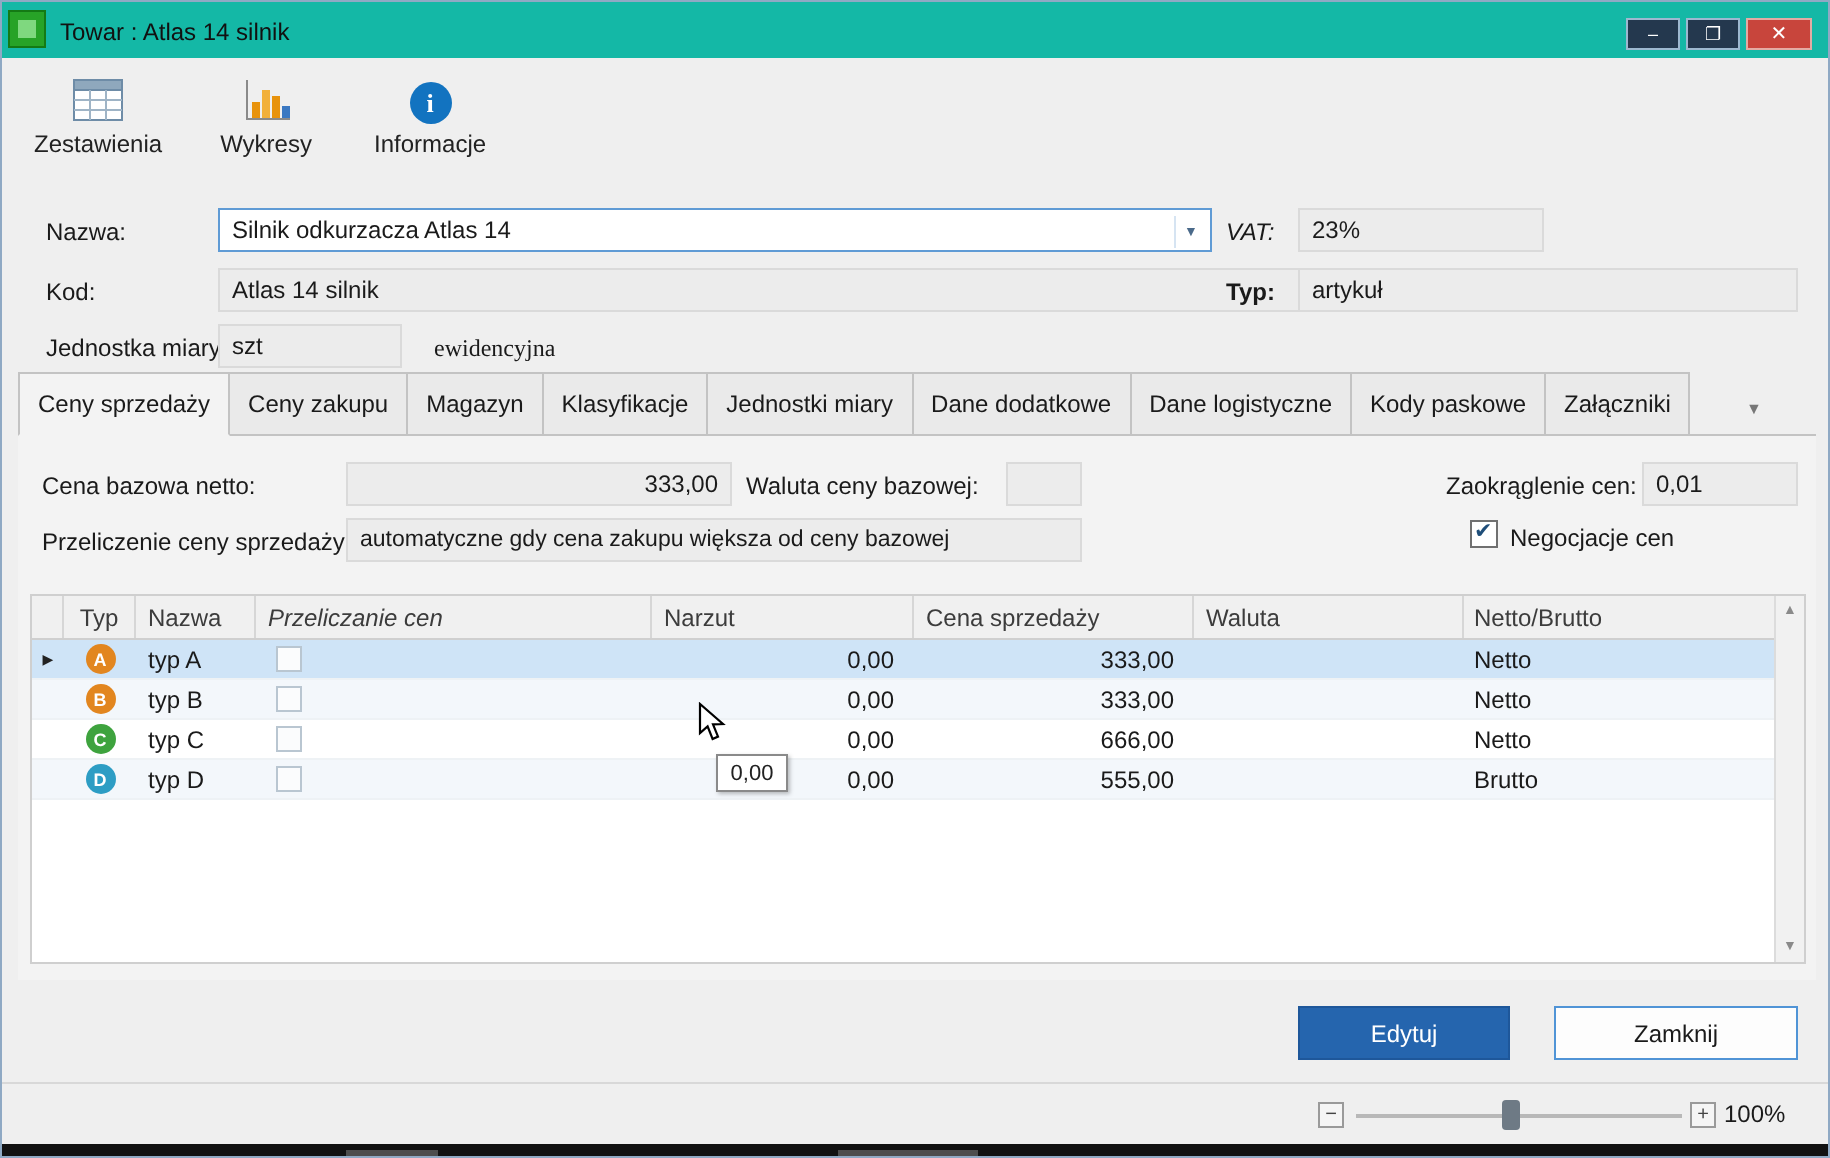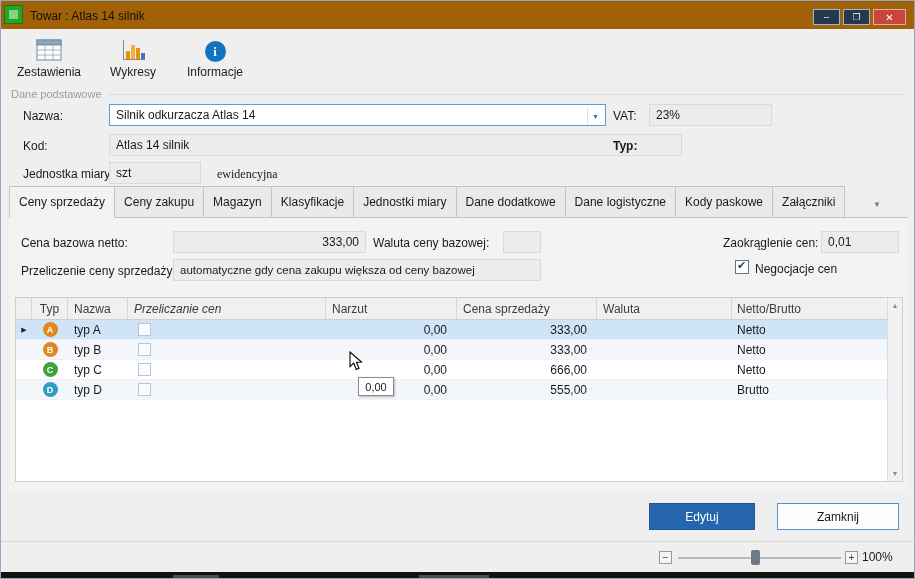--- a/index.html
+++ b/index.html
@@ -1,21 +1,21 @@
 <!DOCTYPE html>
 <html><head>
 <meta charset="utf-8">
 <style>
   * { margin:0; padding:0; box-sizing:border-box; }
   html,body { background:#9a9a9a; }
   body { font-family:"Liberation Sans", sans-serif; }
   .window { position:relative; width:915px; height:579px; background:#efefef; border:1px solid #8fa9c4; overflow:hidden; }
 
   
-  .titlebar { position:absolute; left:0; top:0; right:0; height:28px; background:#a16207; }
+  .titlebar { position:absolute; left:0; top:0; right:0; height:28px; background:#14b8a6; }
   .app-icon { position:absolute; left:3px; top:4px; width:19px; height:19px; background:#27a327; border:1px solid #147a14; }
   .app-icon::after { content:""; position:absolute; left:4px; top:4px; right:4px; bottom:4px; background:#7fd87f; }
   .win-title { position:absolute; left:29px; top:8px; font-size:12px; color:#111; }
   .win-buttons { position:absolute; right:8px; top:8px; display:flex; gap:3px; }
   .win-btn { height:16px; display:flex; align-items:center; justify-content:center; font-size:9px; color:#fff; cursor:default; }
   .win-btn.min, .win-btn.max { width:27px; background:#24384e; border:1px solid #9db8d0; }
   .win-btn.close { width:33px; background:#c8453c; border:1px solid #e4aba4; font-size:10px; }
 
   
   .toolbar { position:absolute; left:10px; top:31px; display:flex; gap:10px; }
@@ -139,36 +139,33 @@
     <div class="tool-item">
       <div class="tool-icon">
         <div class="info-circle">
             <span>i</span>
           </div>
       </div>
       <div class="tool-label">Informacje</div>
     </div>
   </div>
 
-  <div class="group-header">
-    <span class="group-label">Dane podstawowe</span>
-    <span class="group-line"></span>
-  </div>
 
   <div class="lbl" style="left:22px; top:108px;">Nazwa:</div>
   <div class="combo" style="left:108px; top:103px; width:497px;">
     <span>Silnik odkurzacza Atlas 14</span>
     <span class="combo-arrow">▼</span>
   </div>
-  <div class="lbl" style="left:612px; top:108px;">VAT:</div>
+  <div class="lbl" style="left:612px; top:108px;font-style:italic;">VAT:</div>
   <div class="fld" style="left:648px; top:103px; width:123px;">23%</div>
 
   <div class="lbl" style="left:22px; top:138px;">Kod:</div>
   <div class="fld" style="left:108px; top:133px; width:573px;">Atlas 14 silnik</div>
   <div class="lbl" style="left:612px; top:138px;font-weight:bold;">Typ:</div>
+  <div class="fld" style="left:648px; top:133px; width:250px;">artykuł</div>
 
   <div class="lbl" style="left:22px; top:166px;">Jednostka miary:</div>
   <div class="fld" style="left:108px; top:161px; width:92px;">szt</div>
   <div class="lbl" style="left:216px; top:166px;font-family:Liberation Serif, serif;">ewidencyjna</div>
 
   <div class="tabstrip">
     <div class="tab active">Ceny sprzedaży</div>
     <div class="tab">Ceny zakupu</div>
     <div class="tab">Magazyn</div>
     <div class="tab">Klasyfikacje</div>

